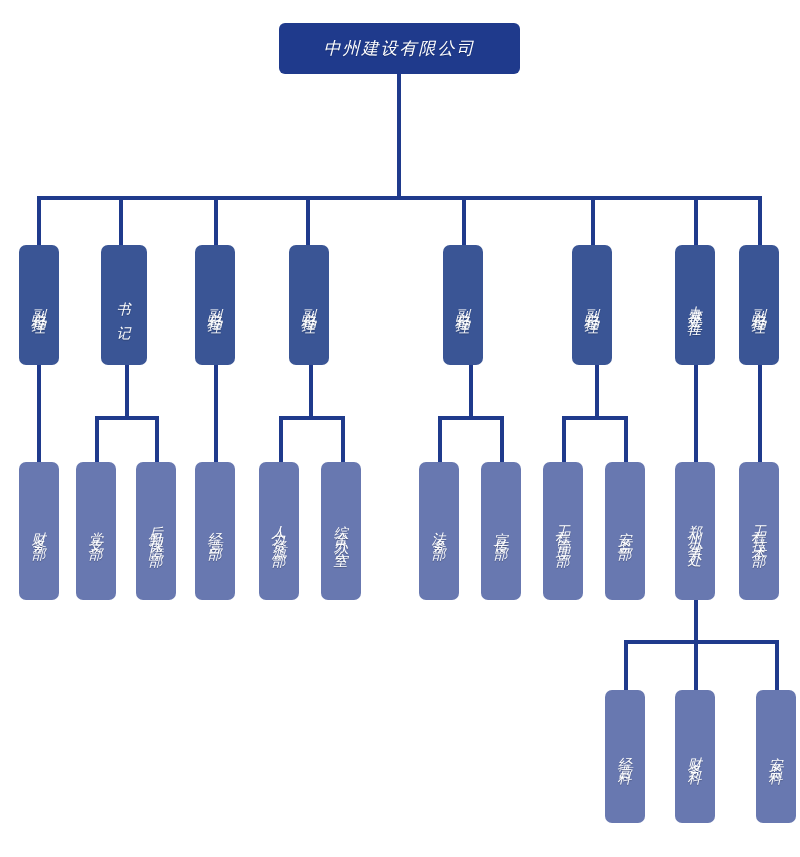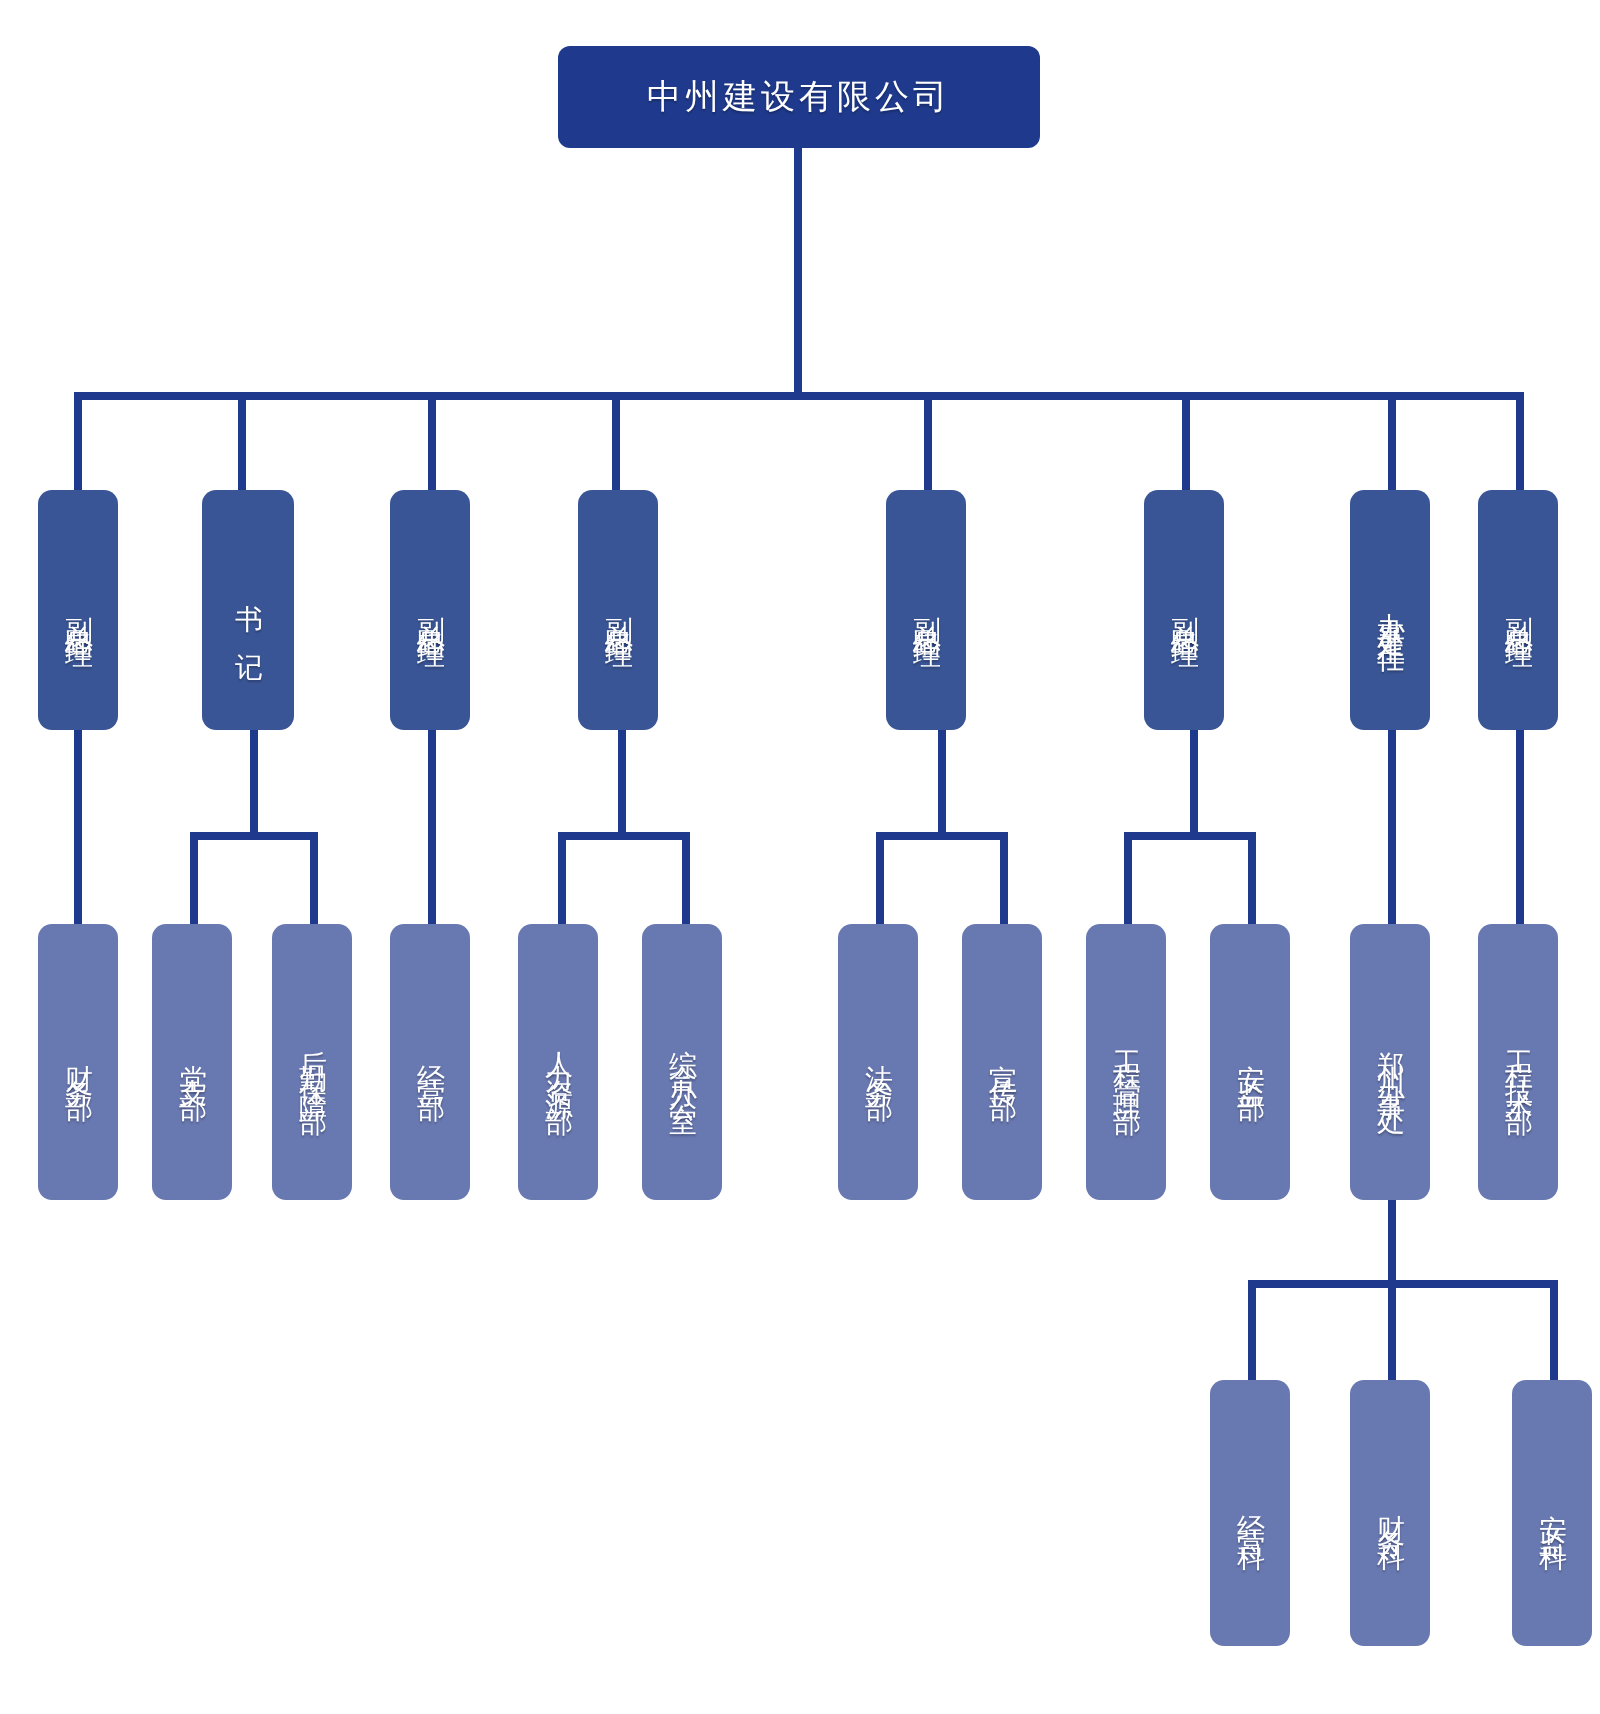--- a/index.html
+++ b/index.html
@@ -2,21 +2,21 @@
 <html><head>
 <meta charset="utf-8">
 <style>
   html,body{margin:0;padding:0;}
   body{
     width:800px;height:857px;
     background:#ffffff;
     font-family:"DejaVu Sans","Liberation Sans",sans-serif;
     overflow:hidden;
   }
-  #chart{position:relative;width:800px;height:752px;}
+  #chart{position:relative;width:800px;height:752px;font-style:italic;}
 
   
   .ln{position:absolute;background:#1F3A8C;}
   .ln.v{width:4px;}
   .ln.h{height:4px;}
 
   
   .node{
     position:absolute;
     box-sizing:border-box;

